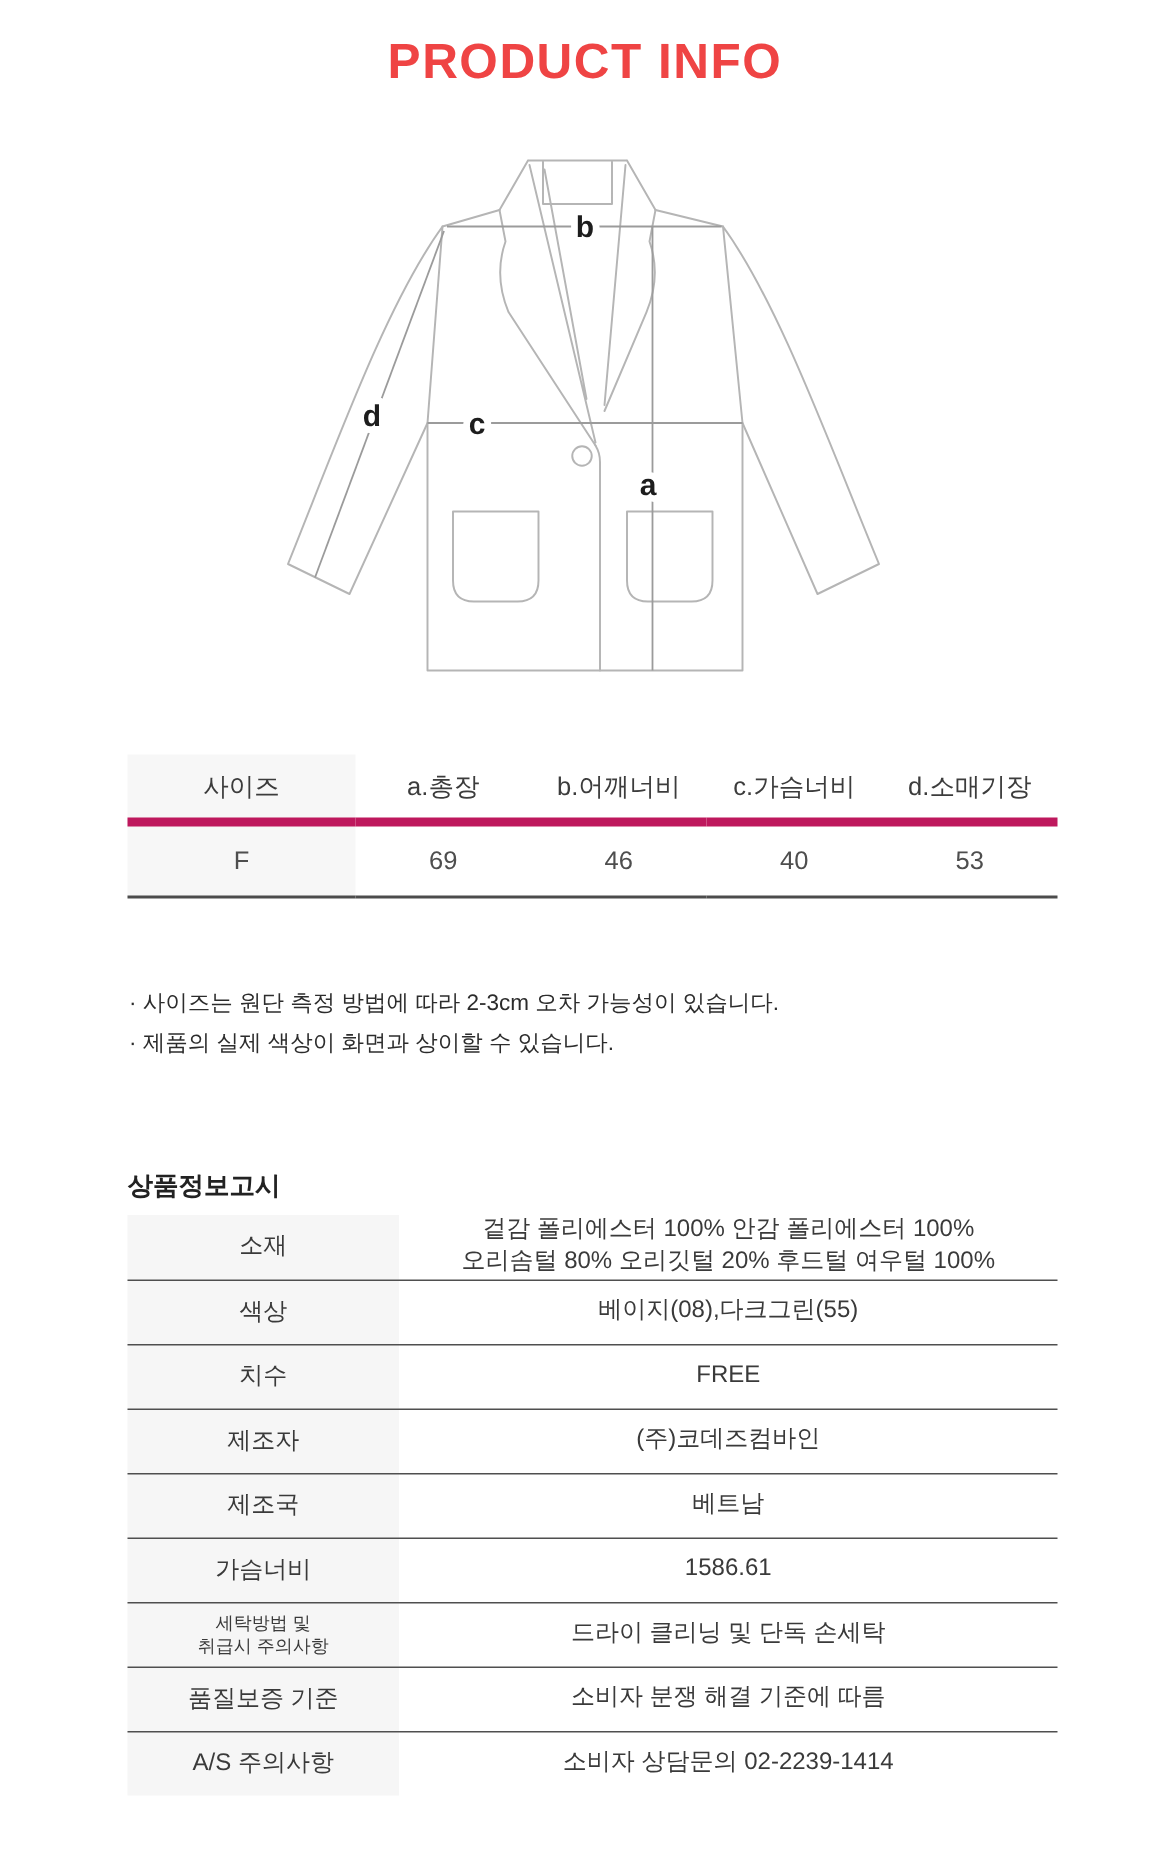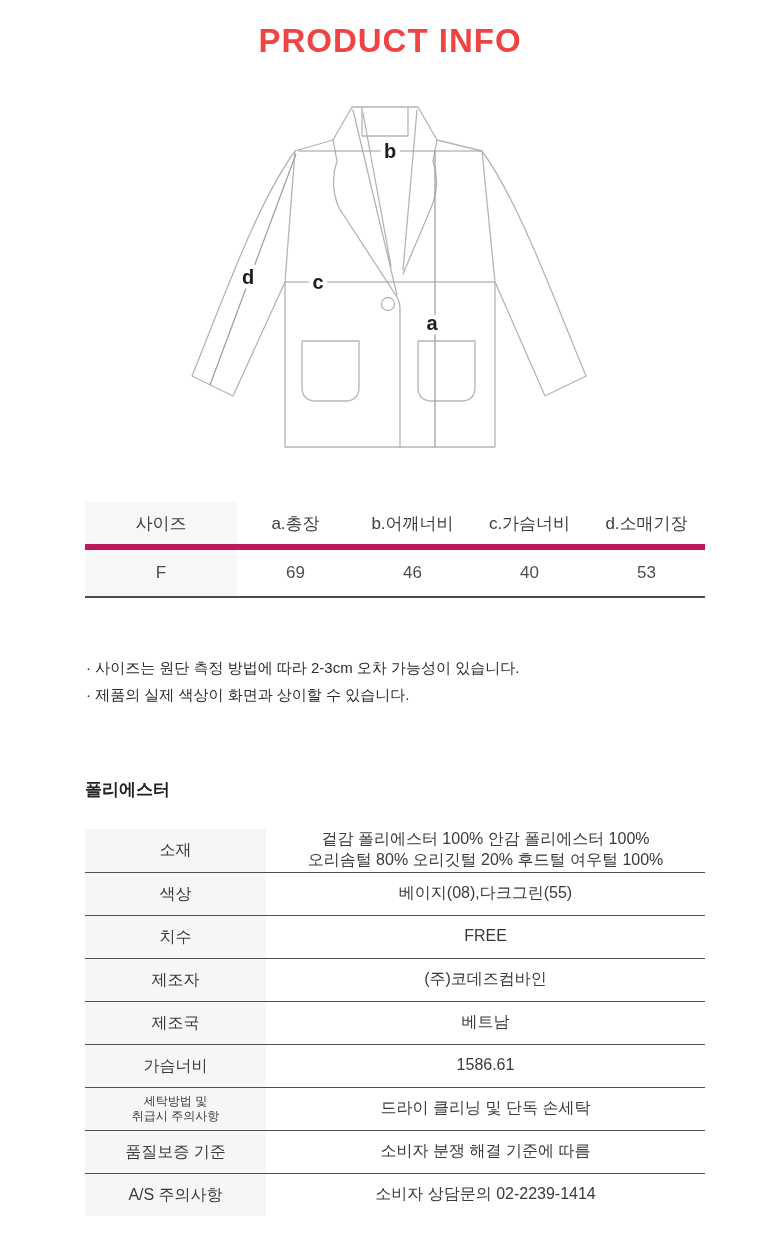--- a/index.html
+++ b/index.html
@@ -19,21 +19,21 @@
     paint-order:stroke; stroke:#ffffff; stroke-width:9px; stroke-linejoin:round;
   }
   table{ border-collapse:collapse; }
   .size-table{ margin:14px 0 0 85px; width:620px; table-layout:fixed; }
   .size-table th,.size-table td{ font-weight:normal; text-align:center; }
   .size-table th{ height:45px; font-size:17px; color:#3c3c3c; border-bottom:6px solid #be185d; }
   .size-table td{ height:50px; font-size:17px; color:#4e4e4e; border-bottom:2px solid #4c4c4c; }
   .size-table .shade{ background:#f7f7f7; }
   .notes{ margin:56px 0 0 86px; font-size:15px; color:#2c2c2c; line-height:27px; }
   .info-title{ margin:70px 0 0 85px; font-size:17px; font-weight:bold; color:#222222; }
-  .info-table{ margin:28px 0 0 85px; width:620px; table-layout:fixed; }
+  .info-table{ margin:8px 0 0 85px; width:620px; table-layout:fixed; }
   .info-table td{ height:43px; border-bottom:1.5px solid #4f4f4f; vertical-align:middle; }
   .info-table tr:last-child td{ border-bottom:none; }
   .info-table td.label{
     width:181px; background:#f6f6f6; text-align:center;
     font-size:16px; color:#3a3a3a; white-space:pre-line; line-height:1.25;
   }
   .info-table td.value{
     text-align:center; font-size:16px; color:#3a3a3a; white-space:pre-line; line-height:1.3;
   }
   .info-table tr.small td.label{ font-size:12px; }
@@ -104,21 +104,21 @@
       <td>53</td>
     </tr>
   </tbody>
 </table>
 
 <div class="notes">
   <p>· 사이즈는 원단 측정 방법에 따라 2-3cm 오차 가능성이 있습니다.</p>
   <p>· 제품의 실제 색상이 화면과 상이할 수 있습니다.</p>
 </div>
 
-<div class="info-title">폴리에스터</div>
+<div class="info-title">상품정보고시</div>
 
 <table class="info-table">
   <tbody>
     <tr>
       <td class="label">소재</td>
       <td class="value">겉감 폴리에스터 100% 안감 폴리에스터 100%
 오리솜털 80% 오리깃털 20% 후드털 여우털 100%</td>
     </tr>
     <tr>
       <td class="label">색상</td>

